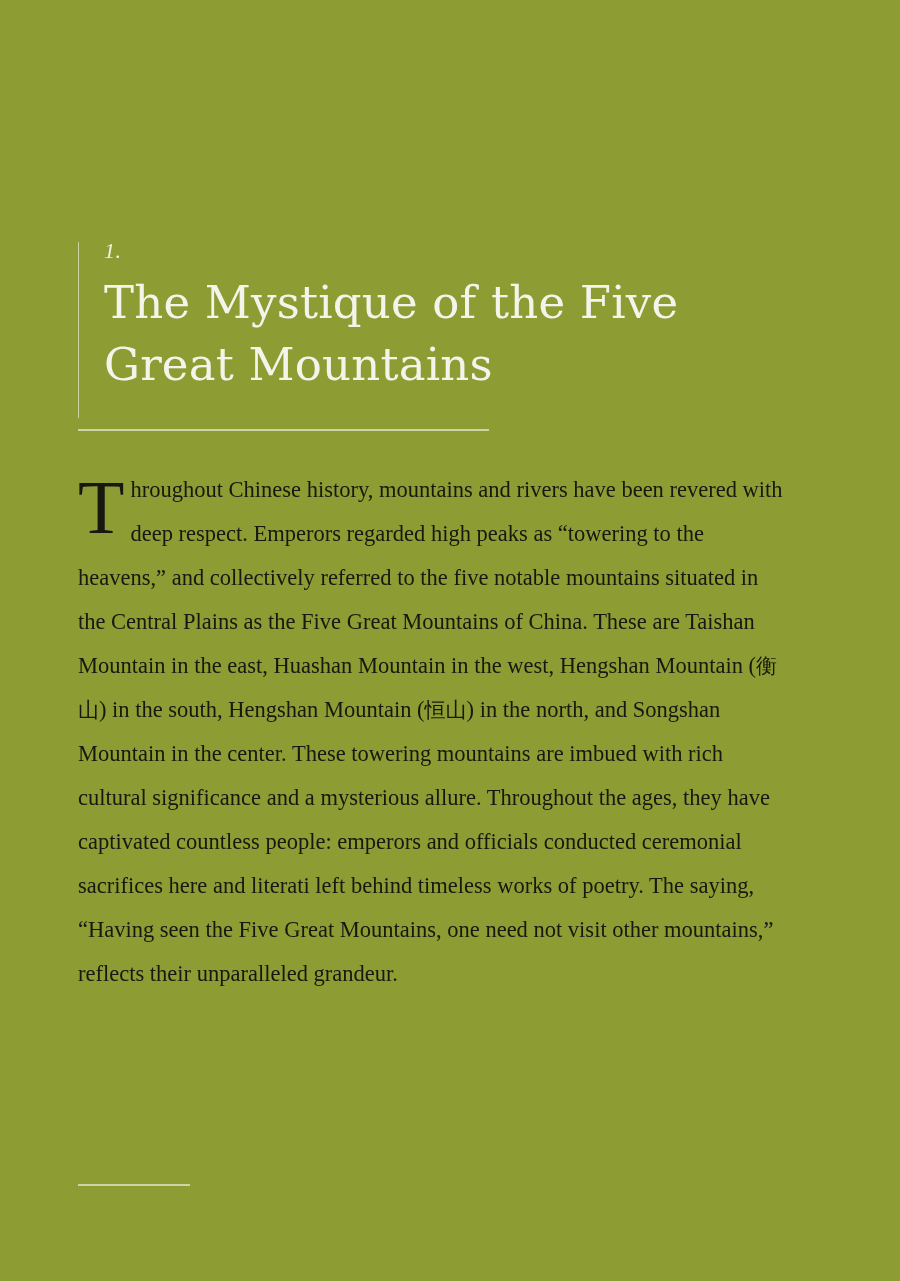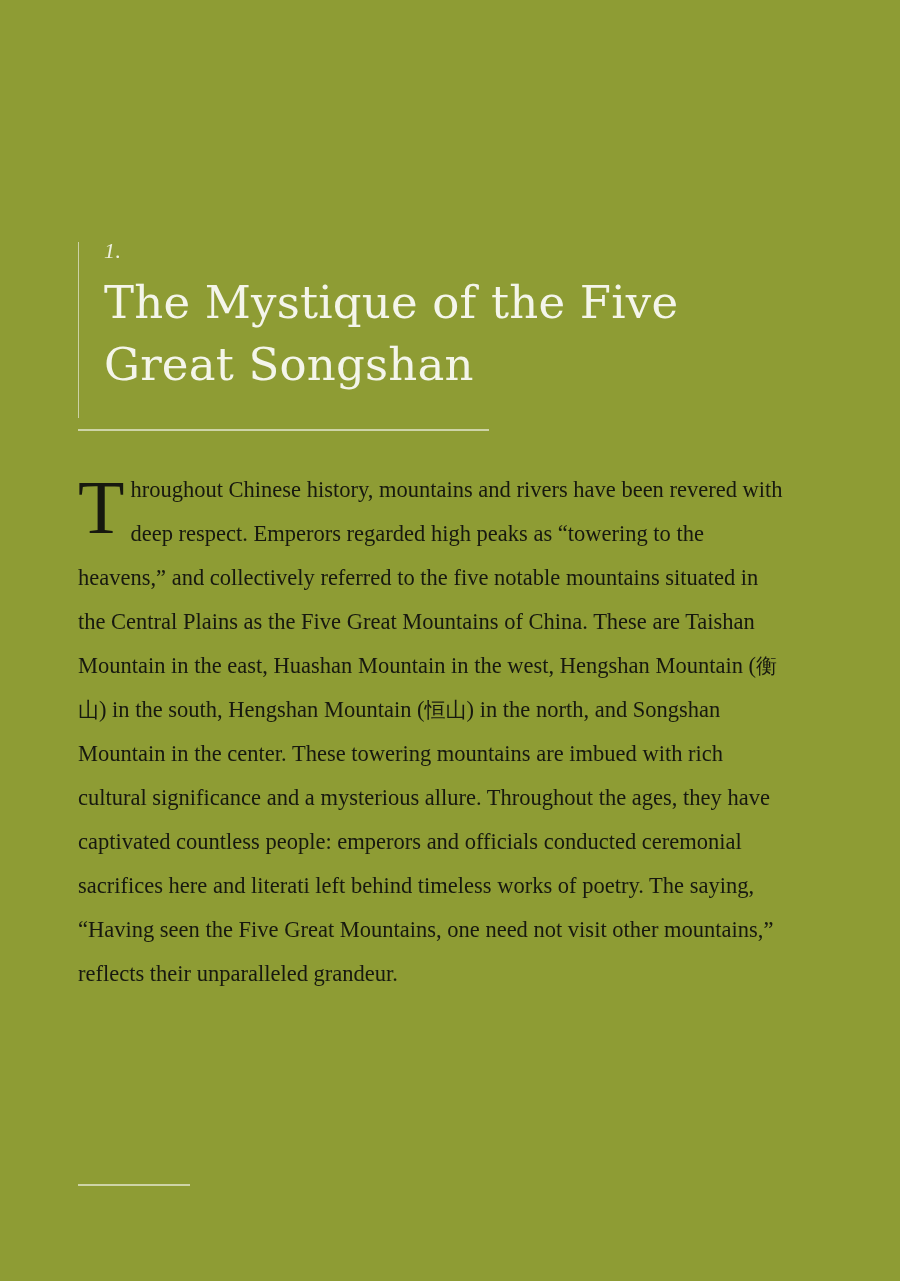--- a/index.html
+++ b/index.html
@@ -122,21 +122,21 @@
 </style>
 </head>
 <body>
 
 <div class="page">
 
   <div class="chapter-header">
     <div class="header-rule-vertical"></div>
     <div class="header-inner">
       <div class="chapter-number">1.</div>
-      <h1 class="chapter-title">The Mystique of the Five Great Songshan</h1>
+      <h1 class="chapter-title">The Mystique of the Five Great Mountains</h1>
     </div>
   </div>
 
   <div class="divider-top"></div>
 
   <div class="body-copy">
     <p><span class="dropcap">T</span><span>hroughout Chinese history, mountains and rivers have been revered with deep respect. Emperors regarded high peaks as “towering to the heavens,” and collectively referred to the five notable mountains situated in the Central Plains as the Five Great Mountains of China. These are Taishan Mountain in the east, Huashan Mountain in the west, Hengshan Mountain (</span><span class="cjk">衡山</span><span>) in the south, Hengshan Mountain (</span><span class="cjk">恒山</span><span>) in the north, and Songshan Mountain in the center. These towering mountains are imbued with rich cultural significance and a mysterious allure. Throughout the ages, they have captivated countless people: emperors and officials conducted ceremonial sacrifices here and literati left behind timeless works of poetry. The saying, “Having seen the Five Great Mountains, one need not visit other mountains,” reflects their unparalleled grandeur.</span></p>
   </div>
 
   <div class="divider-bottom"></div>

